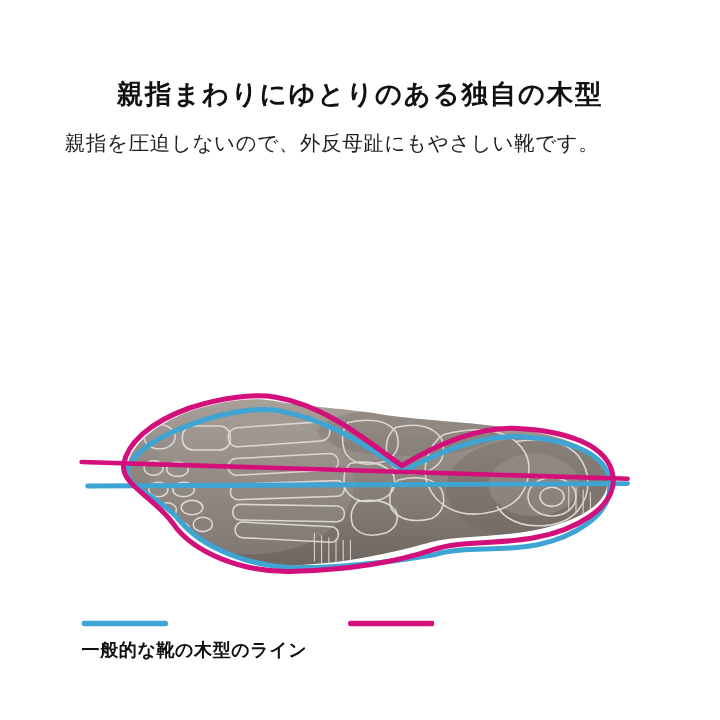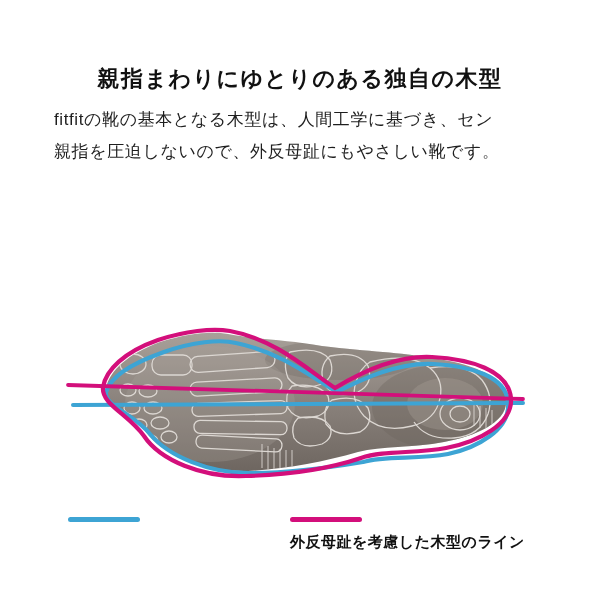--- a/index.html
+++ b/index.html
@@ -28,21 +28,20 @@
   #legend-bunion{left:290px;}
 </style>
 </head>
 <body>
 
 <div class="page">
 
   <h1 class="title">親指まわりにゆとりのある独自の木型</h1>
 
   <div class="para">
-    <div class="line">fitfitの靴の基本となる木型は、人間工学に基づき、セン</div>
     <div class="line">親指を圧迫しないので、外反母趾にもやさしい靴です。</div>
   </div>
 
   <div class="figure">
     <svg width="540" height="180" viewBox="0 0 540 180">
       <defs>
         <linearGradient id="insGrad" x1="0" y1="0" x2="0" y2="1">
           <stop offset="0" stop-color="#a8a099"></stop>
           <stop offset="0.45" stop-color="#8d857f"></stop>
           <stop offset="1" stop-color="#6e6660"></stop>
@@ -100,22 +99,22 @@
 
       <path d="M63,65 C66,48 84,30 118,18 C145,9 172,6 190,9 C235,17 268,48 295,66 C318,52 355,33 392,35 C430,37 468,48 471,76 C473,102 438,120 406,126 C376,132 344,128 321,136 C285,148 245,153 206,154 C162,156 120,138 104,114 C88,92 61,82 63,65 Z" fill="none" stroke-width="4.2" stroke="#d30f7b"></path>
       <path d="M28,63 L483,77" fill="none" stroke-width="3.8" stroke-linecap="round" stroke="#d30f7b"></path>
     </svg>
   </div>
 
   <div class="legend-item" id="legend-generic">
     <svg class="swatch" width="72" height="5">
       <rect width="72" height="5" rx="2.5" fill="#3da4d4"></rect>
     </svg>
+    <span class="lbl">一般的な靴の木型のライン</span>
   </div>
 
   <div class="legend-item" id="legend-bunion">
     <svg class="swatch" width="72" height="5">
       <rect width="72" height="5" rx="2.5" fill="#d30f7b"></rect>
     </svg>
-    <span class="lbl">外反母趾を考慮した木型のライン</span>
   </div>
 
 </div>
 
 </body></html>

